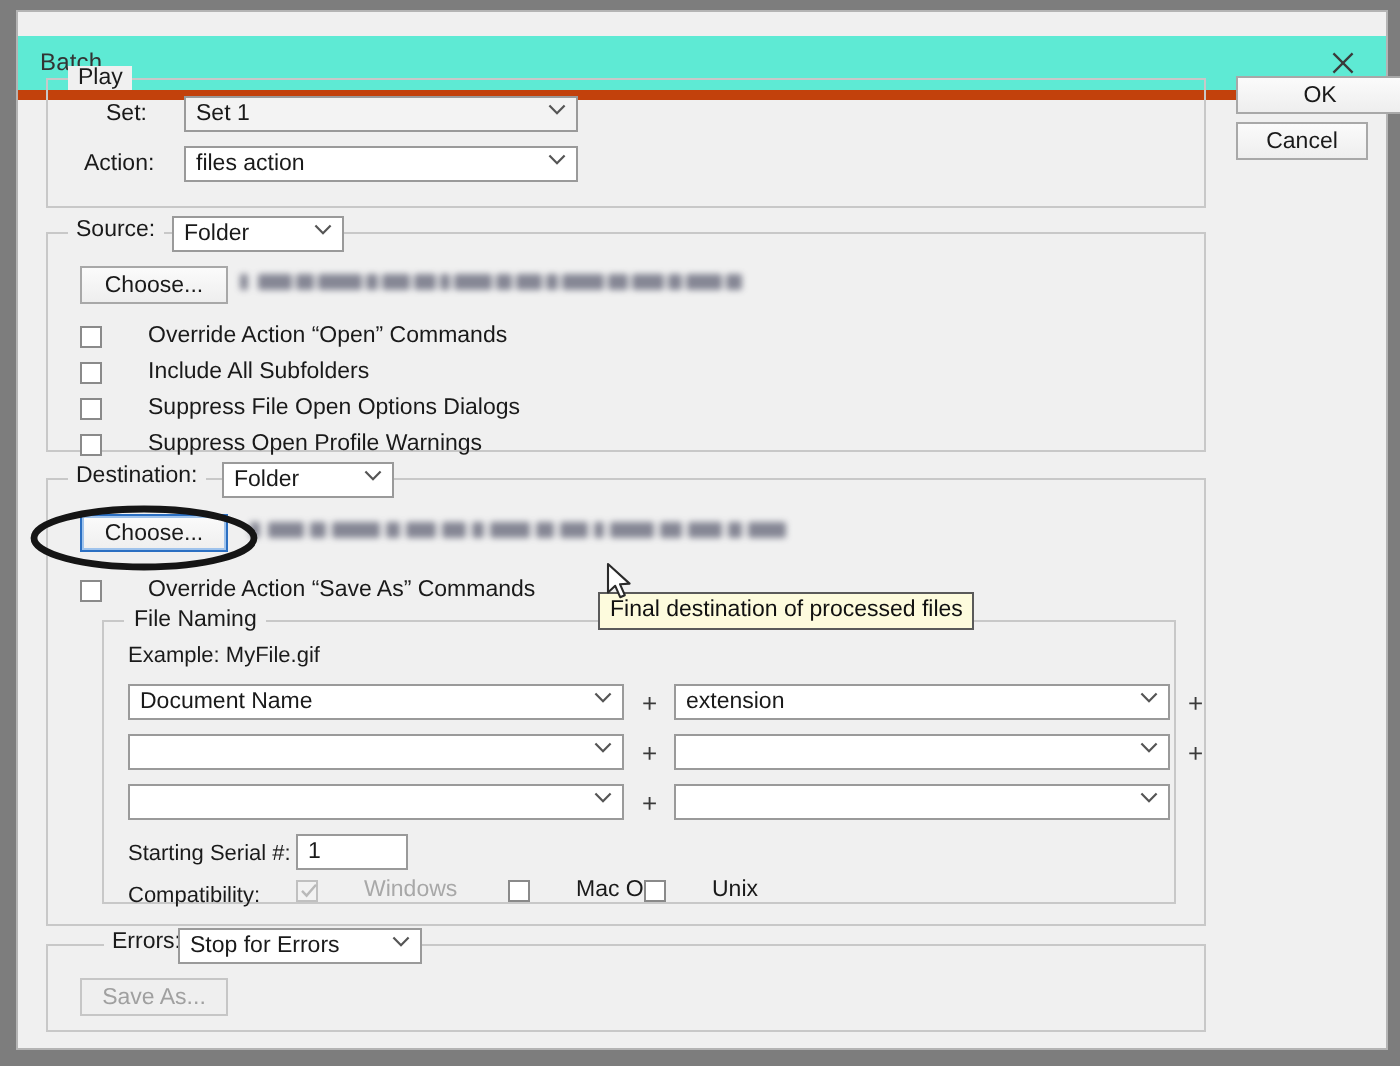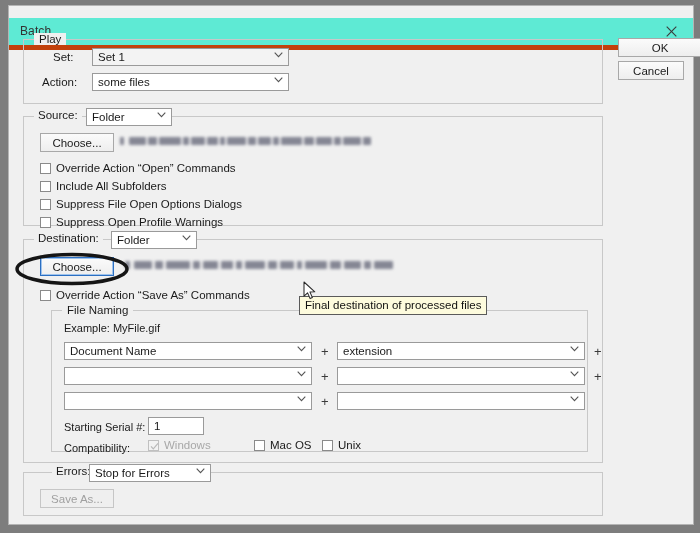--- a/index.html
+++ b/index.html
@@ -106,20 +106,21 @@
     color:#a0a0a0;
     background:#efefef;
     border:1px solid #c6c6c6;
   }
 
   .chk{
     position:absolute;
     display:flex;align-items:center;
     font-size:11.5px;color:#1a1a1a;white-space:nowrap;
     cursor:default;
+    gap:18px;
   }
   .chk .box{
     width:11px;height:11px;
     border:1px solid #8a8a8a;
     background:#fff;
     box-sizing:border-box;
     margin-right:5px;
     flex:none;
     position:relative;
   }
@@ -200,21 +201,21 @@
       <span class="val">Set 1</span>
       <span class="chev">
         <svg width="9" height="6" viewBox="0 0 9 6">
             <path d="M0.7 0.7 L4.5 4.6 L8.3 0.7" fill="none" stroke="#555" stroke-width="1.1"></path>
           </svg>
       </span>
     </div>
 
     <div class="lbl" style="left:18px;top:36px;text-align:center;">Action:</div>
     <div class="select" style="left:68px;top:33px;width:197px;">
-      <span class="val">some files</span>
+      <span class="val">files action</span>
       <span class="chev">
         <svg width="9" height="6" viewBox="0 0 9 6">
             <path d="M0.7 0.7 L4.5 4.6 L8.3 0.7" fill="none" stroke="#555" stroke-width="1.1"></path>
           </svg>
       </span>
     </div>
   </div>
 
   <div class="group" style="left:14px;top:110px;width:578px;height:108px;">
     <div class="group-label with-ctl" style="left:10px;top:-8px;">Source:</div>

